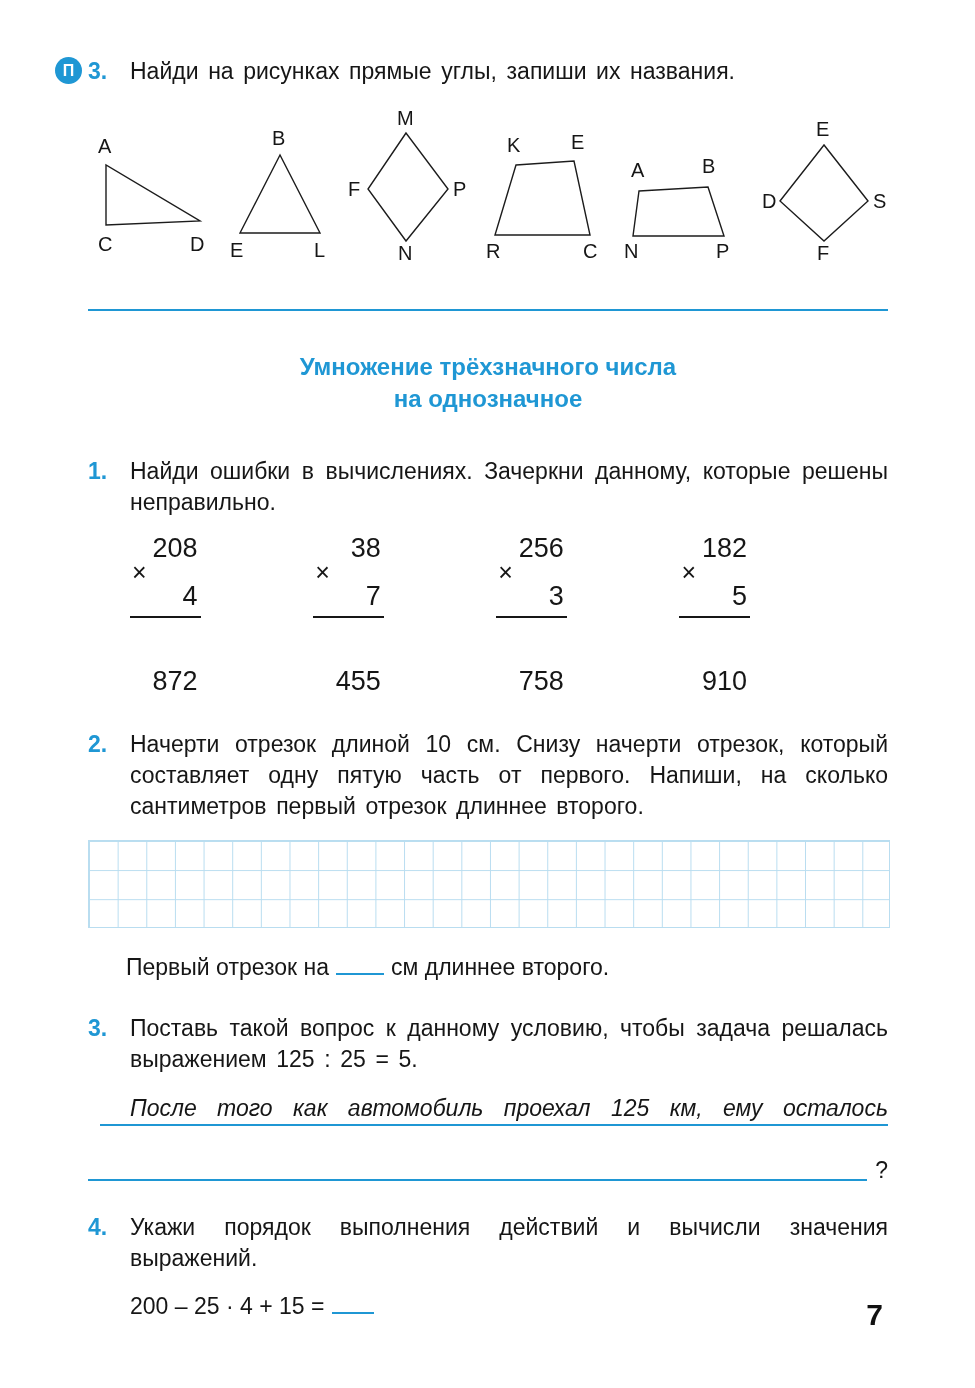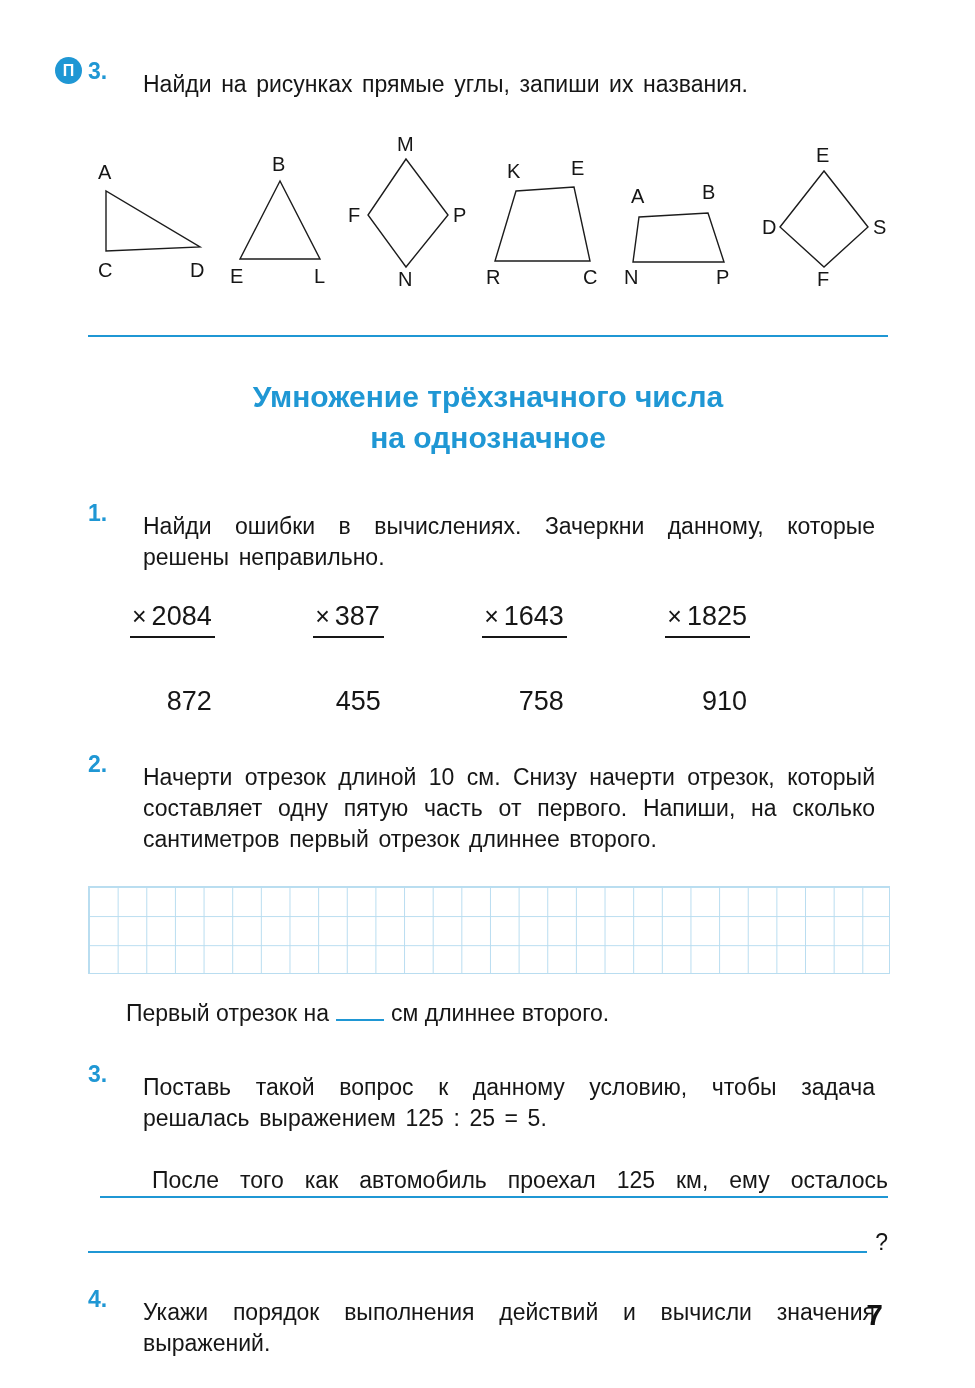--- a/index.html
+++ b/index.html
@@ -9,54 +9,54 @@
   }
   *{box-sizing:border-box;}
   body{margin:0;background:#ffffff;}
   .page{
     width:975px;height:1388px;position:relative;background:#fff;
     padding:56px 87px 0 88px;overflow:hidden;
     font-family:"Liberation Sans",sans-serif;color:var(--ink);font-size:23px;
   }
   .task-head{display:flex;align-items:flex-start;}
   .task-num{flex:0 0 42px;font-weight:700;color:var(--accent);line-height:1.35;}
-  .task-text{flex:1;margin:13px;text-align:justify;word-spacing:0.14em;line-height:1.35;}
+  .task-text{flex:1;margin:0;text-align:justify;word-spacing:0.14em;line-height:1.35;}
   .task-p3{position:relative;}
   .p-badge{
     position:absolute;left:-33px;top:1px;width:27px;height:27px;border-radius:50%;
     background:var(--accent);color:#fff;font-weight:700;font-size:16px;
     display:flex;align-items:center;justify-content:center;
   }
   .figures{display:flex;justify-content:space-between;align-items:flex-end;margin-top:24px;padding:0 2px;}
   .figure{display:block;}
   .figure text{font-size:20px;fill:var(--ink);font-family:"Liberation Sans",sans-serif;}
   .figure polygon{fill:none;stroke:#1c1c1c;stroke-width:1.4;}
   .separator{height:0;border-top:2.5px solid var(--accent);margin-top:48px;}
-  .heading{margin:40px 0 0;text-align:center;color:var(--accent);font-size:30px;line-height:1.35;font-weight:700;}
+  .heading{margin:40px 0 0;text-align:center;color:var(--accent);font-size:24px;line-height:1.35;font-weight:700;}
   .sec-task1{margin-top:40px;}
   .sec-task2{margin-top:32px;}
   .sec-task3{margin-top:30px;}
   .sec-task4{margin-top:26px;}
   .examples{display:flex;justify-content:space-between;width:620px;margin:14px 0 0 42px;}
   .mex{font-size:27px;line-height:1.2;}
   .mex-top{display:flex;align-items:center;gap:5px;border-bottom:2px solid #161616;padding:0 3px 3px 2px;}
   .mex-sign{font-size:25px;}
-  .mex-nums{display:flex;flex-direction:row;align-items:flex-end;min-width:46px;}
+  .mex-nums{display:flex;flex-direction:column;align-items:flex-end;min-width:46px;gap:16px;}
   .mex-res{text-align:right;padding:3px 3px 0 0;margin-top:44px;}
   .grid-area{
     width:802px;height:88px;margin-top:18px;border:1px solid var(--grid);
     background-image:
       linear-gradient(to right,var(--grid) 1px,transparent 1px),
       linear-gradient(to bottom,var(--grid) 1px,transparent 1px);
     background-size:28.65px 29.1px;
   }
   .answer-line{margin:24px 0 0 38px;line-height:1.35;}
   .blank{display:inline-block;width:48px;height:14px;border-bottom:2px solid var(--accent);vertical-align:baseline;margin:0 7px;}
   .blank.small{width:42px;margin:0 0 0 8px;}
-  .cond1{margin:18px 0 0 64px;text-align:justify;word-spacing:0.14em;line-height:1.35;height:31px;overflow:hidden;}
+  .cond1{margin:18px 0 0 42px;text-align:justify;word-spacing:0.14em;line-height:1.35;height:31px;overflow:hidden;font-style:italic;}
   .cond1::after{content:"";display:inline-block;width:100%;height:0;}
   .cond2{display:flex;line-height:1.35;}
   .blank-grow{flex:1;border-bottom:2px solid var(--accent);align-self:flex-end;margin:0 0 5px 12px;}
   .q-line{display:flex;align-items:flex-end;margin-top:24px;line-height:1.35;}
   .q-line .blank-grow{margin:0 8px 5px 0;}
   .expr-row{display:flex;justify-content:space-between;margin:16px 0 0 42px;line-height:1.35;}
   .expr{white-space:nowrap;}
   .page-number{position:absolute;right:92px;bottom:56px;font-size:30px;font-weight:700;color:#111;}
 </style>
 </head>
@@ -155,21 +155,21 @@
             <div>7</div>
           </div>
         </div>
         <div class="mex-res">455</div>
       </div>
 
       <div class="mex">
         <div class="mex-top">
           <span class="mex-sign">×</span>
           <div class="mex-nums">
-            <div>164</div>
+            <div>256</div>
             <div>3</div>
           </div>
         </div>
         <div class="mex-res">758</div>
       </div>
 
       <div class="mex">
         <div class="mex-top">
           <span class="mex-sign">×</span>
           <div class="mex-nums">
@@ -208,18 +208,21 @@
       <span class="qmark">?</span>
     </div>
   </section>
 
   <section class="sec-task4">
     <div class="task-head">
       <span class="task-num">4.</span>
       <p class="task-text">Укажи порядок выполнения действий и вычисли значения выражений.</p>
     </div>
     <div class="expr-row">
+      <div class="expr">
+        <span>200 – 25 · 4 + 15 =</span><span class="blank small"></span>
+      </div>
     </div>
   </section>
 
   <div class="page-number">7</div>
 
 </div>
 
 </body></html>

